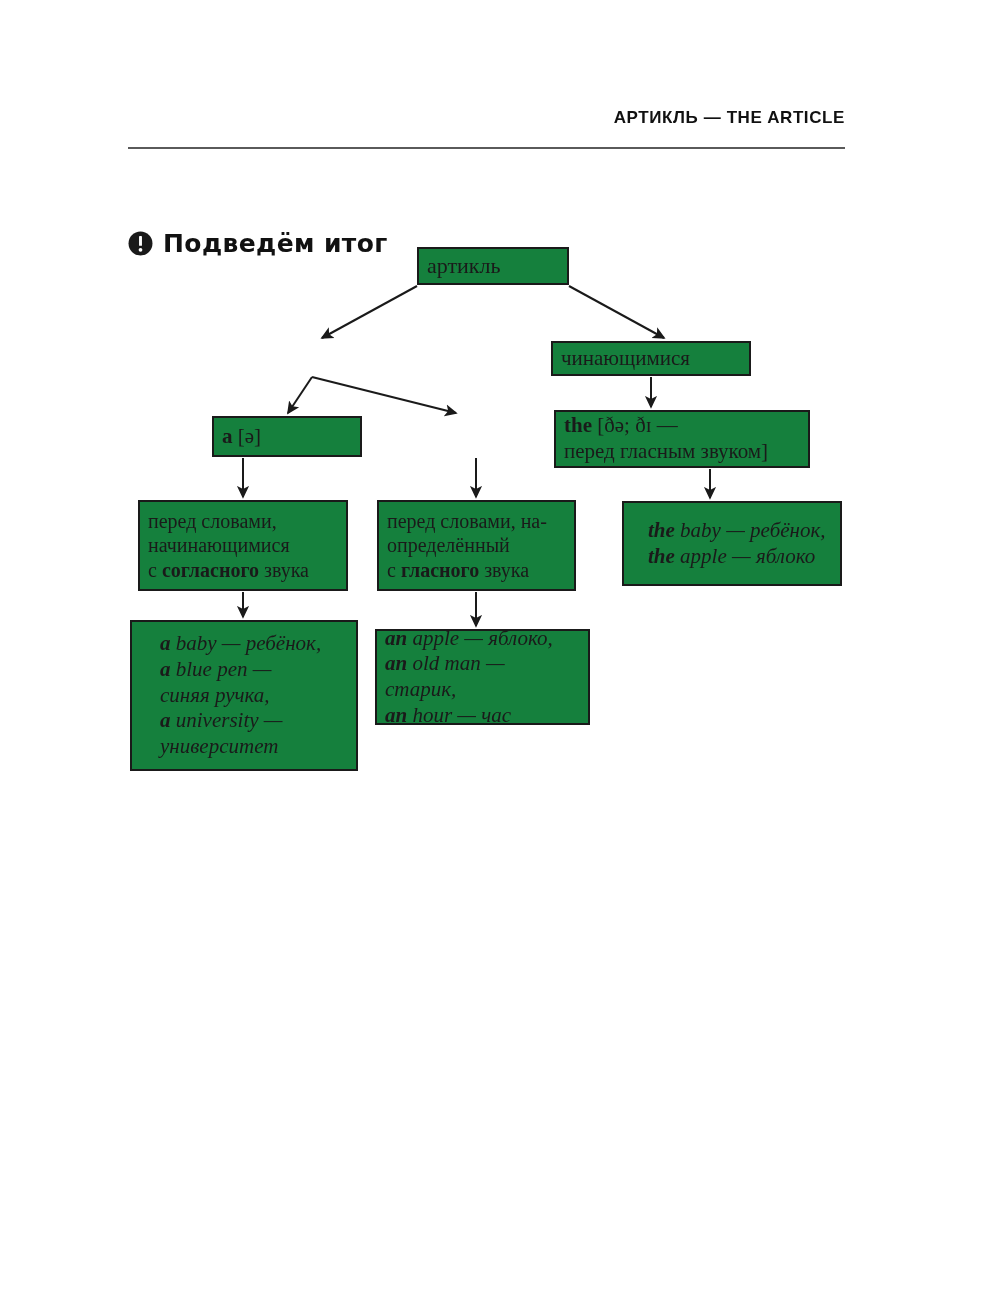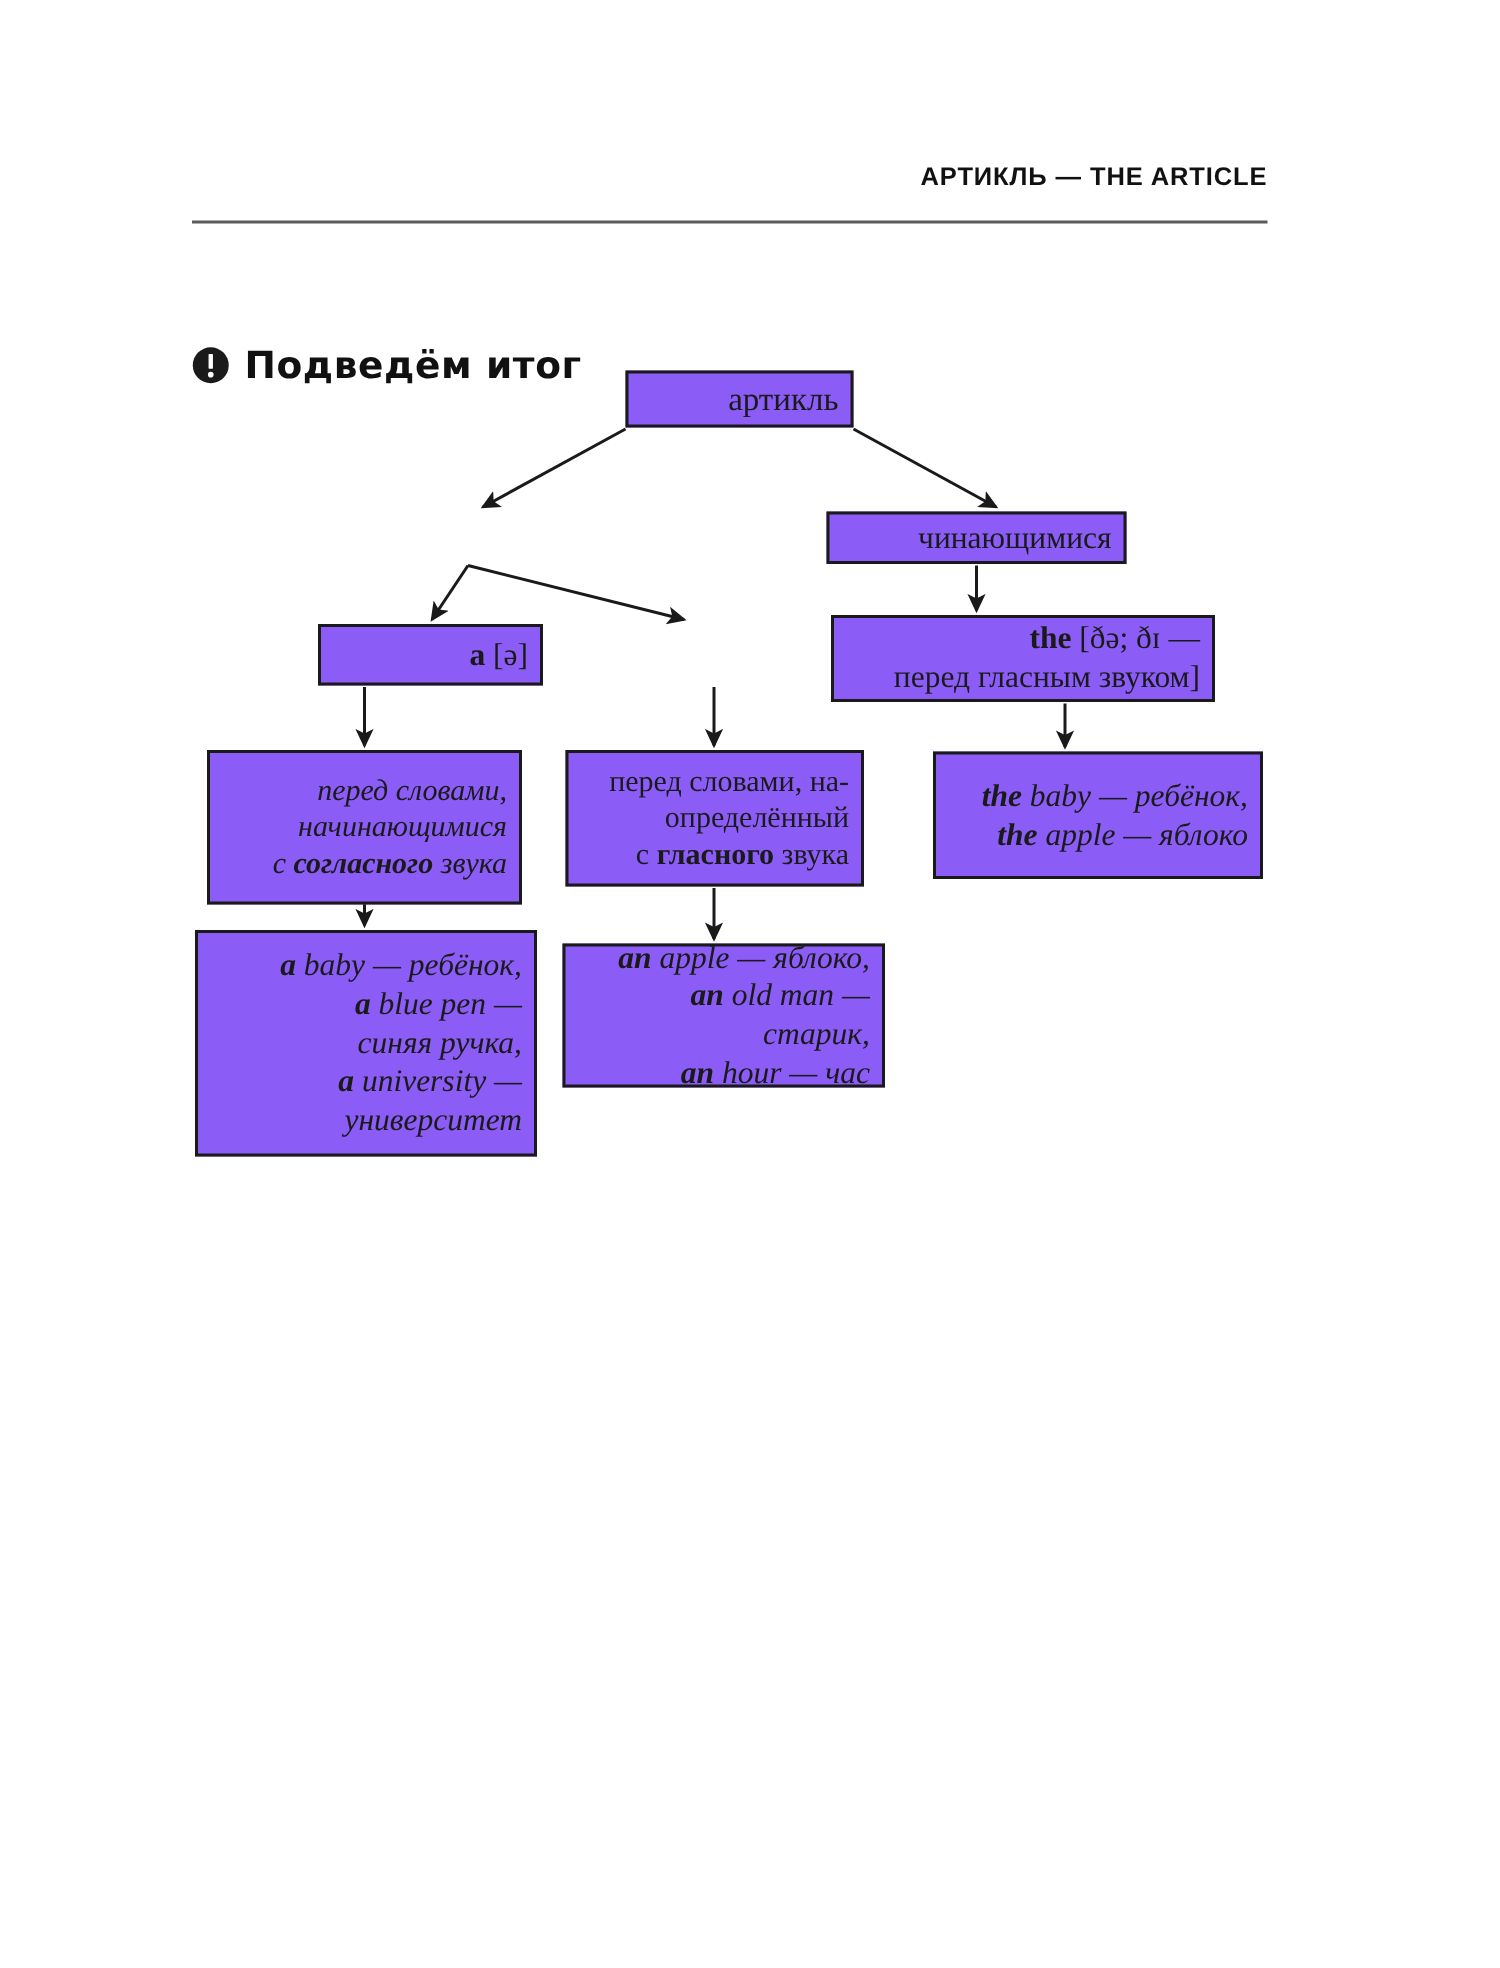--- a/index.html
+++ b/index.html
@@ -77,25 +77,25 @@
     top: 0;
     width: 1000px;
     height: 1312px;
     pointer-events: none;
   }
 
   .node {
     position: absolute;
     box-sizing: border-box;
     border: 2px solid #1a1a1a;
-    background: #8b5cf6;
+    background: #15803d;
     display: flex;
     align-items: center;
     justify-content: center;
-    text-align: right;
+    text-align: left;
     line-height: 1.22;
     padding: 4px 8px;
   }
   .node .txt { display: block; width: 100%; }
 
   .fs-root     { font-size: 22px; }
   .fs-level2   { font-size: 21px; }
   .fs-article  { font-size: 21px; }
   .fs-desc     { font-size: 20px; }
   .fs-ex       { font-size: 21px; font-style: italic; }
@@ -105,21 +105,21 @@
   .exart { font-weight: bold; font-style: italic; }
   .exit  { font-style: italic; font-weight: normal; }
 
   
   #node-root        { left: 417px; top: 247px;  width: 152px; height: 38px; }
   #node-indefinite  { left: 212px; top: 341px;  width: 200px; height: 35px; }
   #node-definite    { left: 551px; top: 341px;  width: 200px; height: 35px; }
   #node-a           { left: 212px; top: 416px;  width: 150px; height: 41px; }
   #node-an          { left: 383px; top: 416px;  width: 150px; height: 41px; }
   #node-the         { left: 554px; top: 410px;  width: 256px; height: 58px; }
-  #node-desc-a      { left: 138px; top: 500px;  width: 210px; height: 103px; font-style: italic; }
+  #node-desc-a      { left: 138px; top: 500px;  width: 210px; height: 91px; }
   #node-desc-an     { left: 377px; top: 500px;  width: 199px; height: 91px; }
   #node-ex-the      { left: 622px; top: 501px;  width: 220px; height: 85px; padding-left: 24px; }
   #node-ex-a        { left: 130px; top: 620px;  width: 228px; height: 151px; padding-left: 28px; }
   #node-ex-an       { left: 375px; top: 629px;  width: 215px; height: 96px; }
 </style>
 </head>
 <body>
 
 <div id="running-head">АРТИКЛЬ — THE ARTICLE</div>
 <div id="head-rule"></div>

